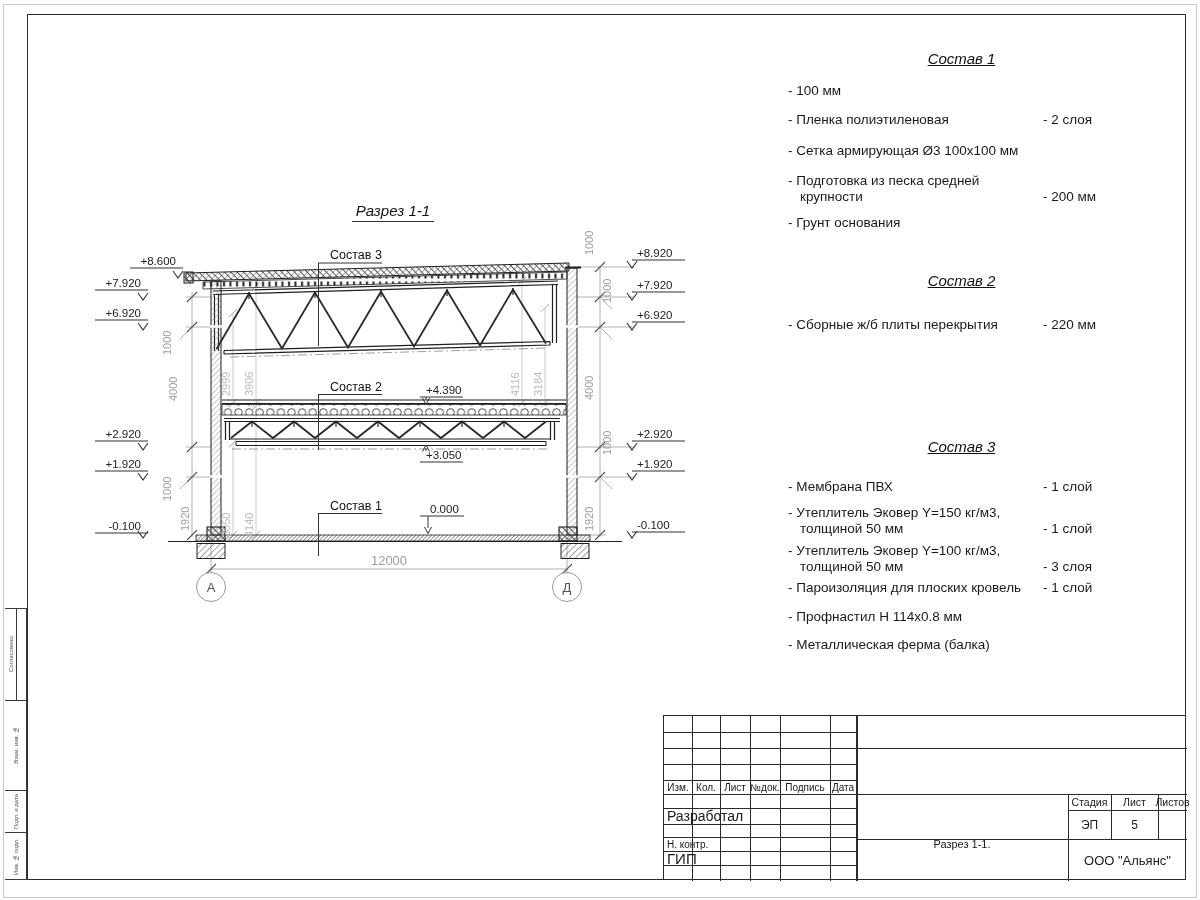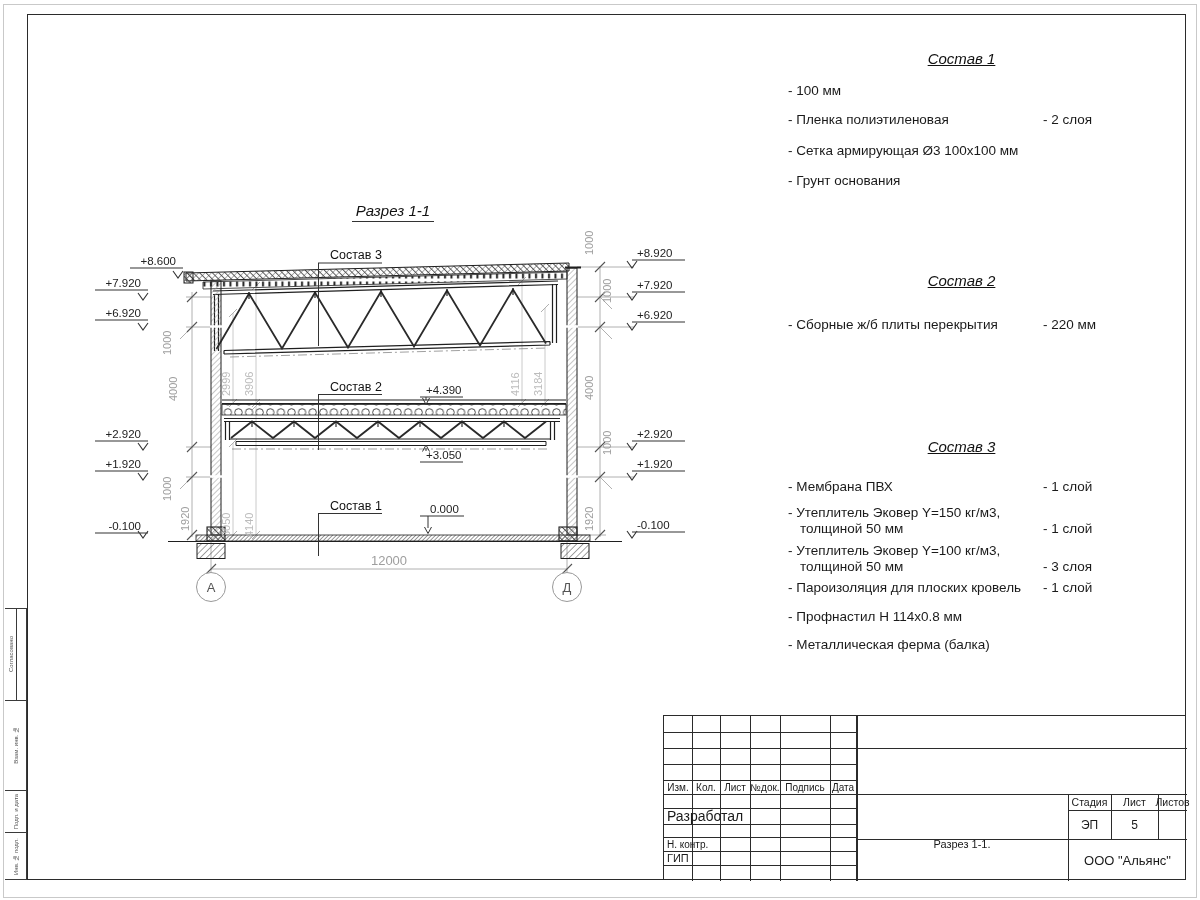--- a/index.html
+++ b/index.html
@@ -203,20 +203,25 @@
       <span class="spec-val">- 100 мм</span>
     </div>
   <div class="spec-item" style="margin-bottom:15px;">
       <span class="spec-name">- Пленка полиэтиленовая</span>
       <span class="spec-val">-  2 слоя</span>
     </div>
   <div class="spec-item" style="margin-bottom:14px;">
       <span class="spec-name">- Сетка армирующая Ø3 100х100 мм</span>
       <span class="spec-val"></span>
     </div>
+  <div class="spec-item" style="margin-bottom:10px;">
+      <span class="spec-name">- Подготовка из песка средней
+крупности</span>
+      <span class="spec-val">- 200 мм</span>
+    </div>
   <div class="spec-item">
       <span class="spec-name">- Грунт основания</span>
       <span class="spec-val"></span>
     </div>
 </div>
 
 <div class="abs spec" style="top:272px;">
   <div class="spec-title" style="margin-bottom:28px;">Состав 2</div>
   <div class="spec-item" style="margin-bottom:28px;">
       <span class="spec-name">- Сборные ж/б плиты перекрытия</span>
@@ -284,21 +289,21 @@
 
   <div class="txt" style="left:0;top:64px;width:28px;height:14px;">Изм.</div>
   <div class="txt" style="left:28px;top:64px;width:28px;height:14px;">Кол.</div>
   <div class="txt" style="left:56px;top:64px;width:30px;height:14px;">Лист</div>
   <div class="txt" style="left:86px;top:64px;width:30px;height:14px;">№док.</div>
   <div class="txt" style="left:116px;top:64px;width:50px;height:14px;">Подпись</div>
   <div class="txt" style="left:166px;top:64px;width:26px;height:14px;">Дата</div>
 
   <div class="txt left" style="left:0;top:92px;width:56px;height:16px;font-size:14px;">Разработал</div>
   <div class="txt left" style="left:0;top:121px;width:56px;height:14px;font-size:10px;">Н. контр.</div>
-  <div class="txt left" style="left:0;top:135px;width:56px;height:14px;font-size:11px;">ГИП</div>
+  <div class="txt left" style="left:0;top:135px;width:56px;height:14px;font-size:15px;">ГИП</div>
 
   <div class="txt" style="left:404px;top:78px;width:43px;height:16px;font-size:10.5px;">Стадия</div>
   <div class="txt" style="left:447px;top:78px;width:47px;height:16px;font-size:10.5px;">Лист</div>
   <div class="txt" style="left:494px;top:78px;width:29px;height:16px;font-size:10.5px;">Листов</div>
   <div class="txt" style="left:404px;top:94px;width:43px;height:29px;font-size:12px;">ЭП</div>
   <div class="txt" style="left:447px;top:94px;width:47px;height:29px;font-size:12px;">5</div>
   <div class="txt" style="left:494px;top:94px;width:29px;height:29px;font-size:12px;"></div>
 
   <div class="txt" style="left:192px;top:107px;width:212px;height:42px;font-size:11px;">Разрез  1-1.</div>
   <div class="txt" style="left:404px;top:123px;width:119px;height:42px;font-size:13px;">ООО "Альянс"</div>

